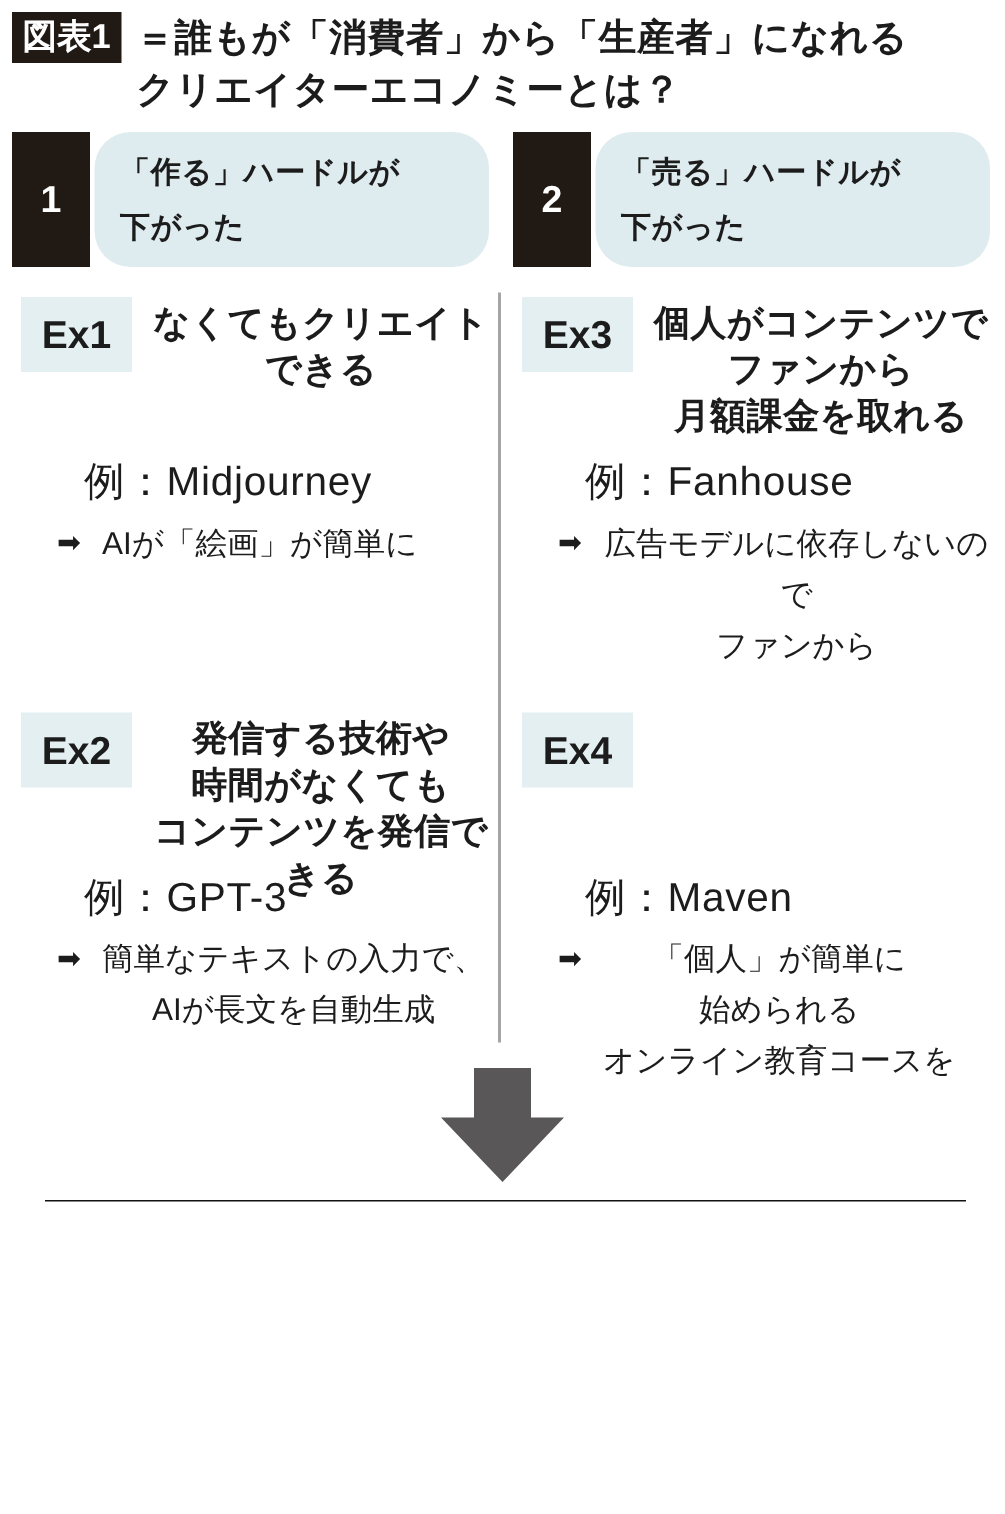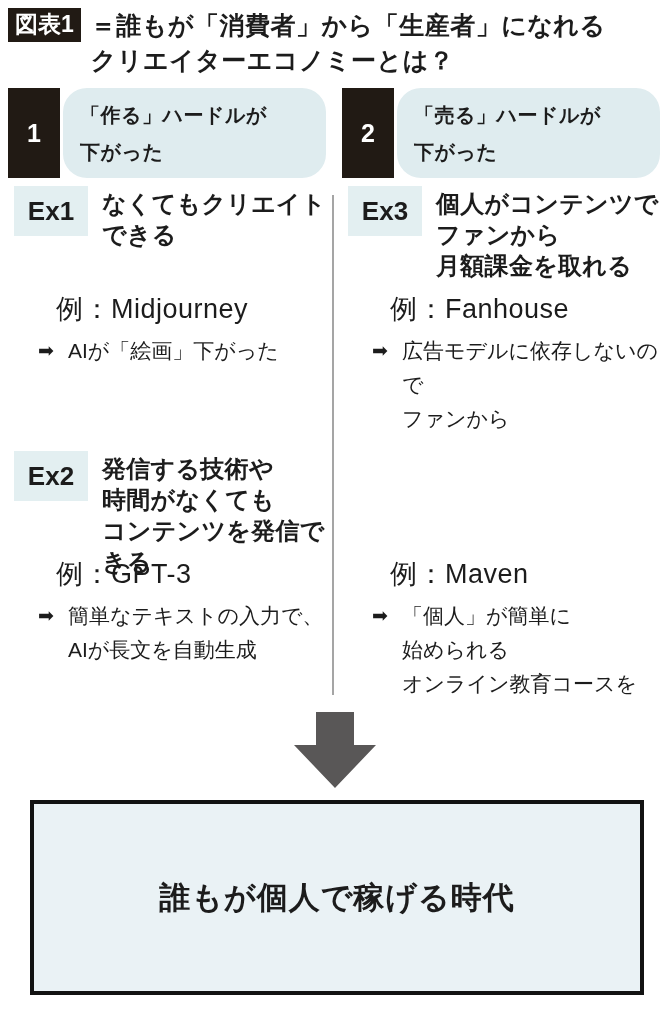--- a/index.html
+++ b/index.html
@@ -1,19 +1,19 @@
 <!DOCTYPE html>
 <html style="--black-box: #211a14; --header-bg: #dfecef; --badge-bg: #e3eff1; --conclusion-bg: #eaf2f5; --conclusion-border: #121212; --arrow-gray: #595757; --divider: #a5a5a5; --text: #1c1c1c;"><head>
 <meta charset="utf-8">
 <style>
   * { margin:0; padding:0; box-sizing:border-box; }
   body { background:#ffffff; }
   .canvas {
     position:relative;
-    width:670px; height:1009px;
+    width:670px; height:801px;
     background:#ffffff;
     color:var(--text, #1c1c1c);
     font-family:"Liberation Sans","DejaVu Sans",sans-serif;
     overflow:hidden;
   }
 
   
   .fig-header { position:absolute; left:8px; top:8px; display:flex; align-items:flex-start; gap:10px; }
   .fig-label {
     display:inline-block; flex:none;
@@ -34,21 +34,21 @@
     background:var(--black-box,#211a14); color:#ffffff;
     display:flex; align-items:center; justify-content:center;
     font-size:25px; font-weight:bold;
   }
   .col-header-text {
     flex:1; background:var(--header-bg,#dfecef);
     padding:9px 0 0 17px;
     font-size:20px; font-weight:bold; line-height:37px; letter-spacing:0.5px;border-radius:24px;
   }
 
-  .ex-block { position:relative; margin-top:8px; height:257px; }
+  .ex-block { position:relative; margin-top:20px; height:257px;text-align:center; }
   .ex-head { display:flex; gap:14px; }
   .ex-badge {
     width:74px; height:50px; flex:none; margin-left:6px;
     background:var(--badge-bg,#e3eff1);
     display:flex; align-items:center; justify-content:center;
     font-size:26px; font-weight:bold;
   }
   .ex-title { font-size:24px; font-weight:bold; line-height:31px; padding-top:2px; letter-spacing:0.3px; }
 
   .ex-service { position:absolute; left:48px; top:105px; font-size:27px; font-weight:normal; letter-spacing:0.5px; }
@@ -96,21 +96,21 @@
 
     <div class="ex-block">
       <div class="ex-head">
         <div class="ex-badge">Ex1</div>
         <div class="ex-title">
           <div>なくてもクリエイトできる</div>
         </div>
       </div>
       <div class="ex-service">例：Midjourney</div>
       <div class="ex-points">
-        <div class="point-first"><span class="bullet">➡</span><span>AIが「絵画」下がった</span></div>
+        <div class="point-first"><span class="bullet">➡</span><span>AIが「絵画」が簡単に</span></div>
       </div>
     </div>
 
     <div class="ex-block">
       <div class="ex-head">
         <div class="ex-badge">Ex2</div>
         <div class="ex-title">
           <div>発信する技術や</div>
           <div>時間がなくても</div>
           <div>コンテンツを発信できる</div>
@@ -144,20 +144,21 @@
       </div>
       <div class="ex-service">例：Fanhouse</div>
       <div class="ex-points">
         <div class="point-first"><span class="bullet">➡</span><span>広告モデルに依存しないので</span></div>
         <div class="point-cont">ファンから</div>
       </div>
     </div>
 
     <div class="ex-block">
       <div class="ex-head">
+        <div class="ex-badge">Ex4</div>
       </div>
       <div class="ex-service">例：Maven</div>
       <div class="ex-points">
         <div class="point-first"><span class="bullet">➡</span><span>「個人」が簡単に</span></div>
         <div class="point-cont">始められる</div>
         <div class="point-cont">オンライン教育コースを</div>
       </div>
     </div>
   </section>
 

